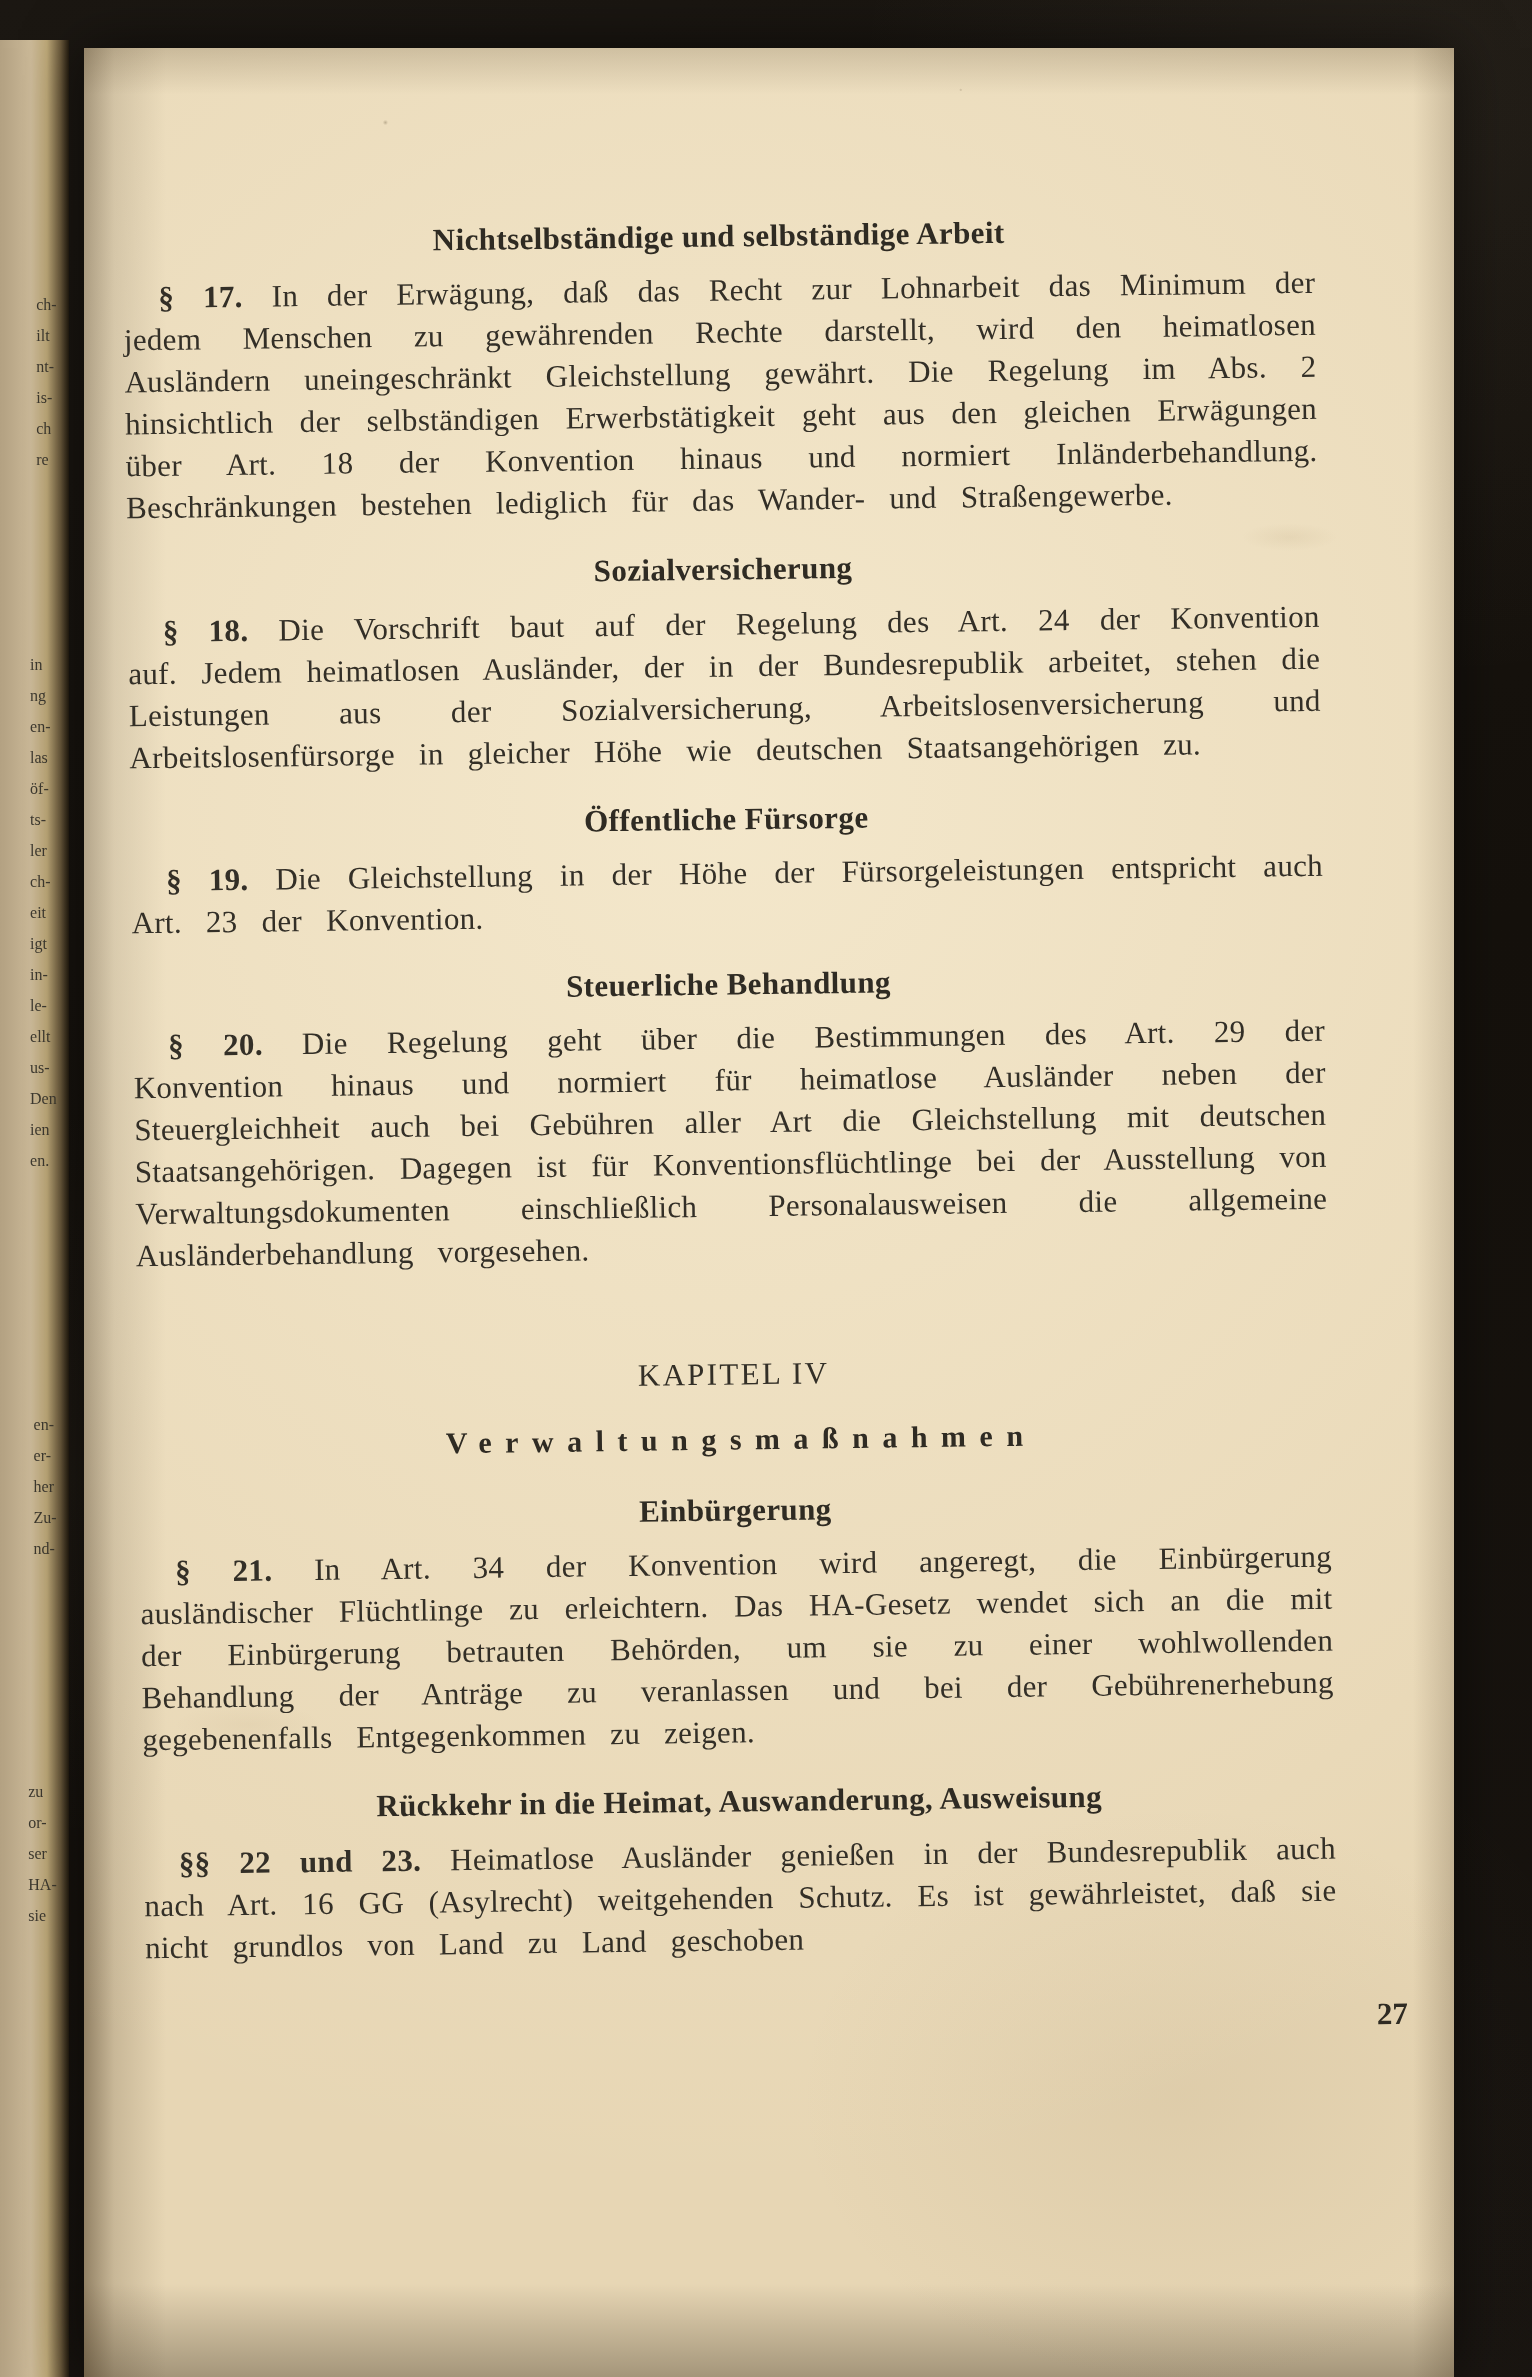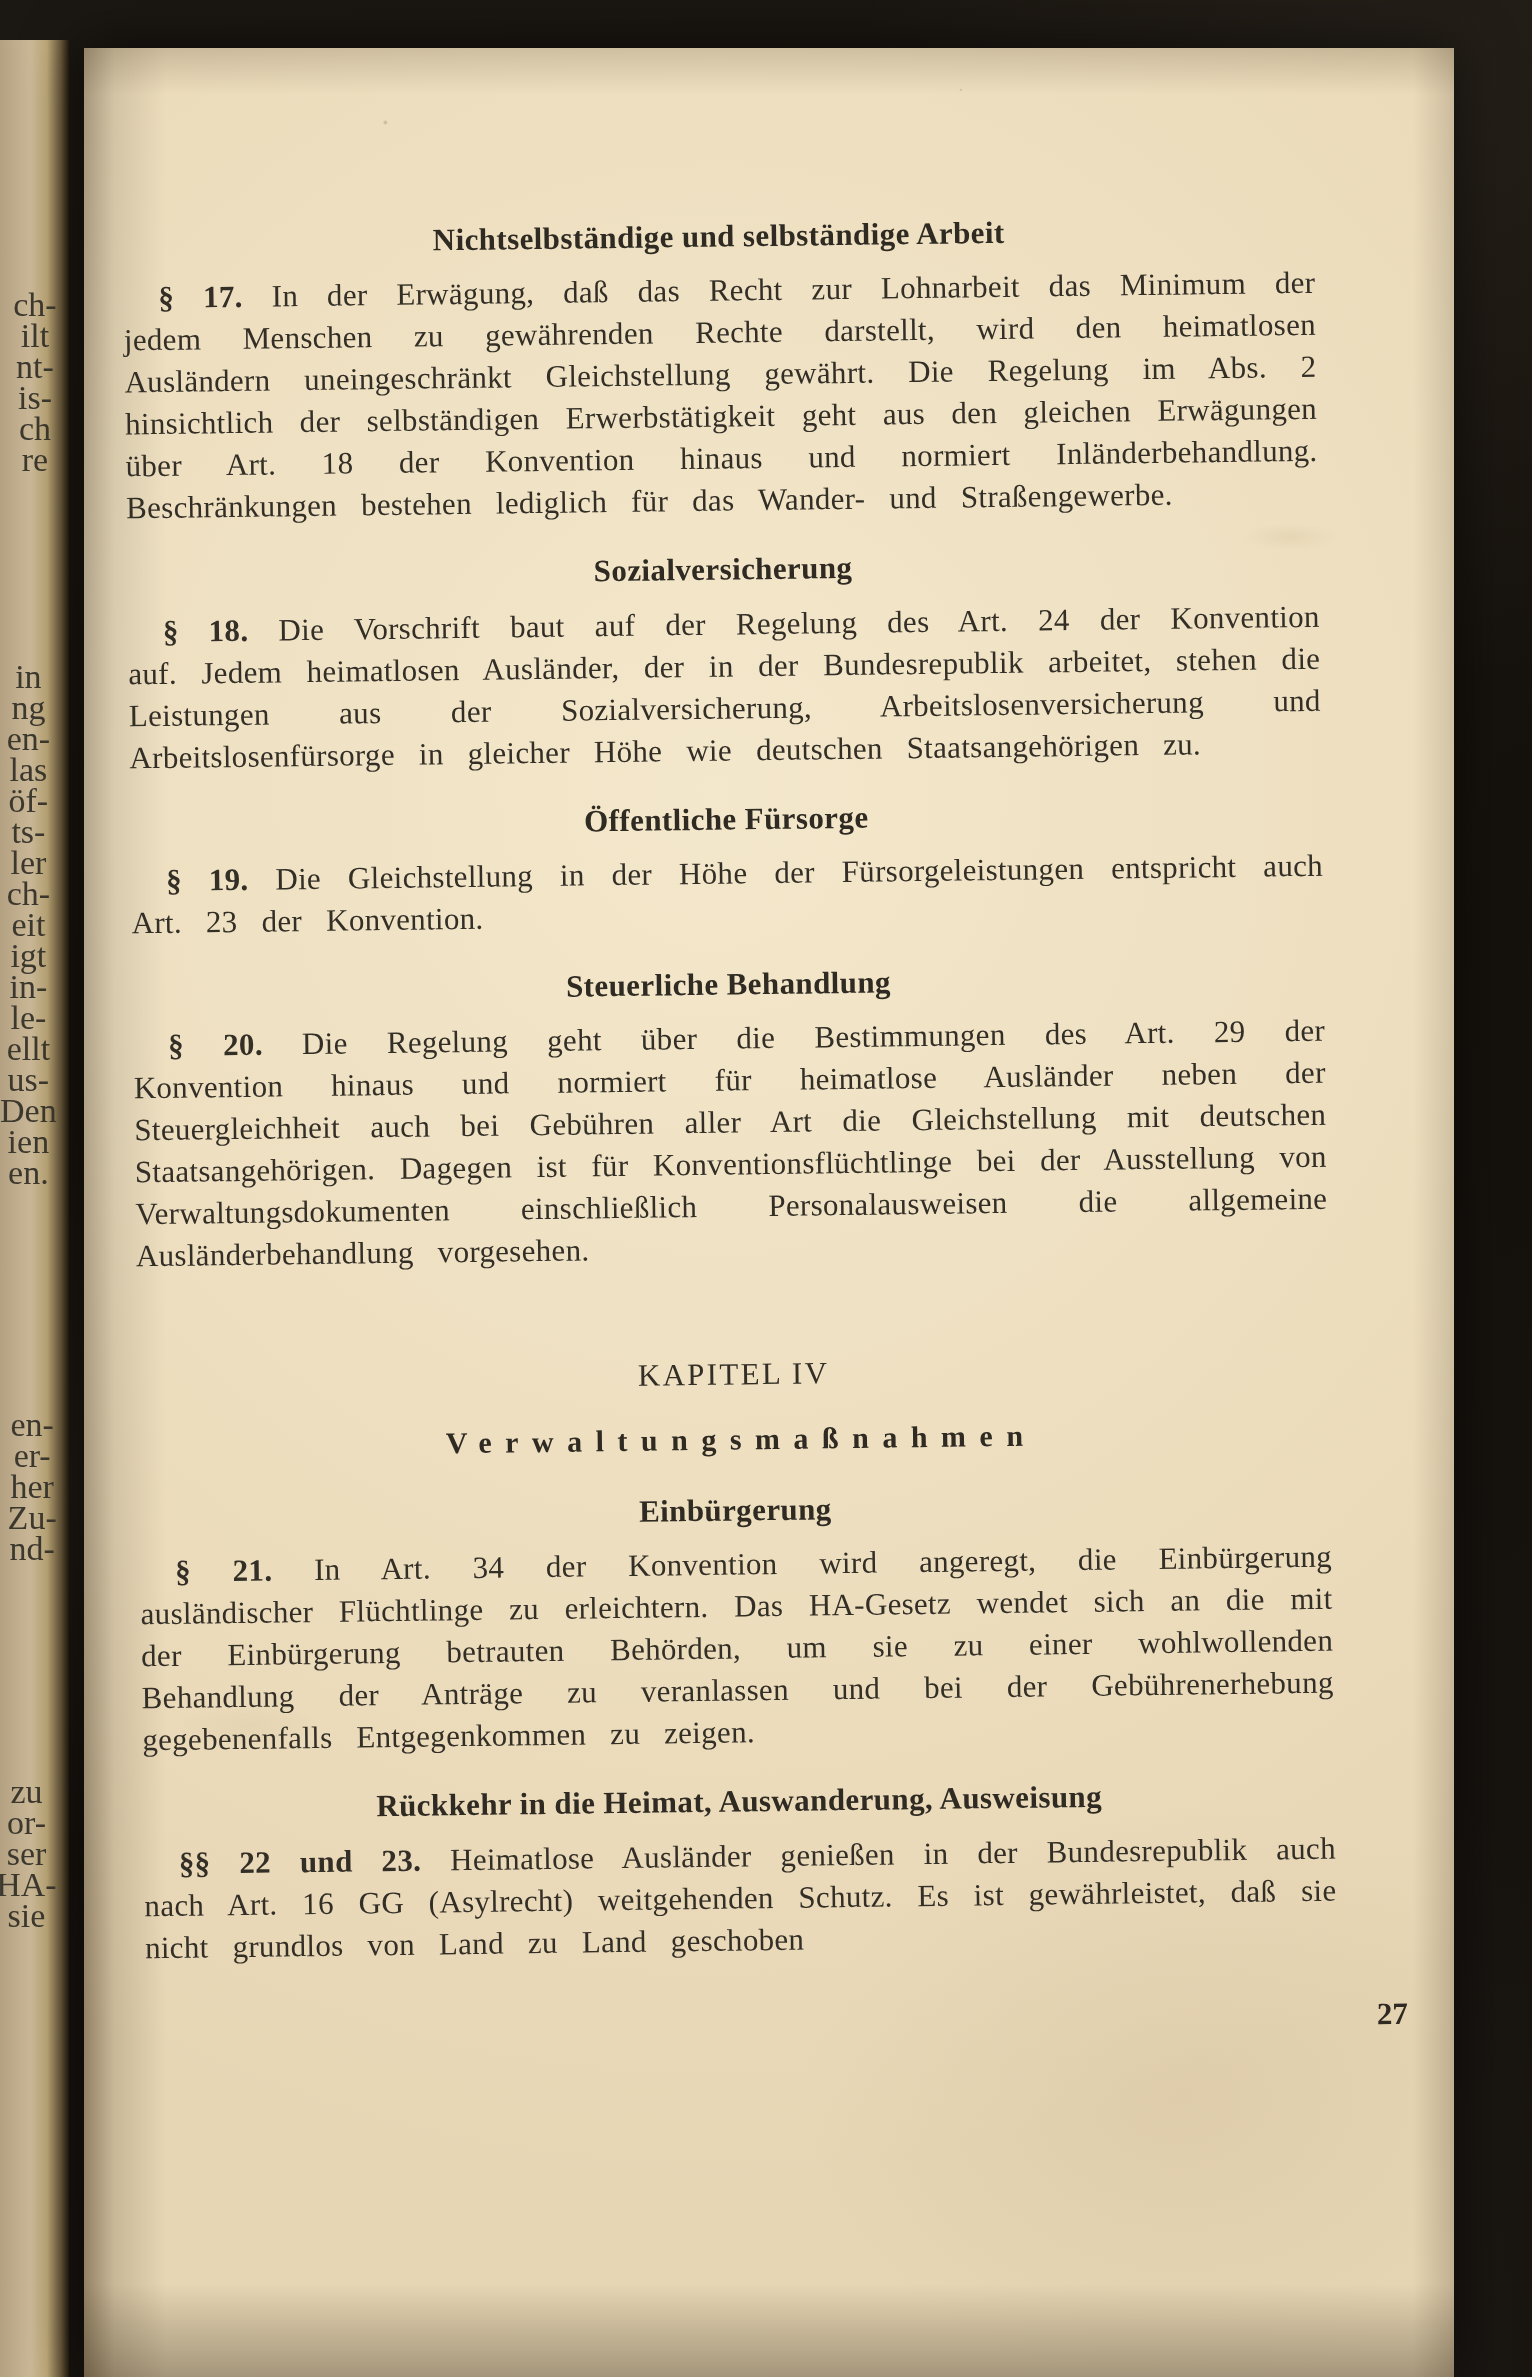--- a/index.html
+++ b/index.html
@@ -19,24 +19,24 @@
       linear-gradient(160deg, #1b1712 0%, #15110c 50%, #181410 100%);
   }
 
   
   .left-page {
     position:absolute; left:0; top:40px; bottom:0; width:69px;
     background:linear-gradient(90deg, #b3a182 0%, #cbb998 45%, #bda878 68%, #6b5a3c 88%, #241c10 100%);
     overflow:hidden;
   }
   .frag-group {
-    position:absolute; right:12.3px; text-align:center;
-    font-size:34px; line-height:31px; color:#3d392f;
-  }
-  .g1 { top:249px; } .g2 { top:609px;margin-top:12px; } .g3 { top:1369px; } .g4 { top:1712px;margin-top:24px; }
+    position:absolute; right:12.3px; text-align:left;
+    font-size:16px; line-height:31px; color:#3d392f;
+  }
+  .g1 { top:249px; } .g2 { top:609px; } .g3 { top:1369px; } .g4 { top:1712px;margin-top:24px; }
 
   
   .page {
     position:absolute; left:84px; top:48px; right:78px; bottom:0;
     background-color:#e7d6b4;
     background-image:
       radial-gradient(ellipse 130% 80% at 46% 32%, rgba(252,243,219,0.6), rgba(252,243,219,0) 75%),
       radial-gradient(ellipse 40% 18% at 80% 88%, rgba(120,95,55,0.08), transparent 70%),
       linear-gradient(90deg, rgba(62,45,22,0.5) 0%, rgba(62,45,22,0.18) 2.2%, rgba(62,45,22,0) 6%),
       linear-gradient(270deg, rgba(62,45,22,0.22) 0%, rgba(62,45,22,0) 3%),

